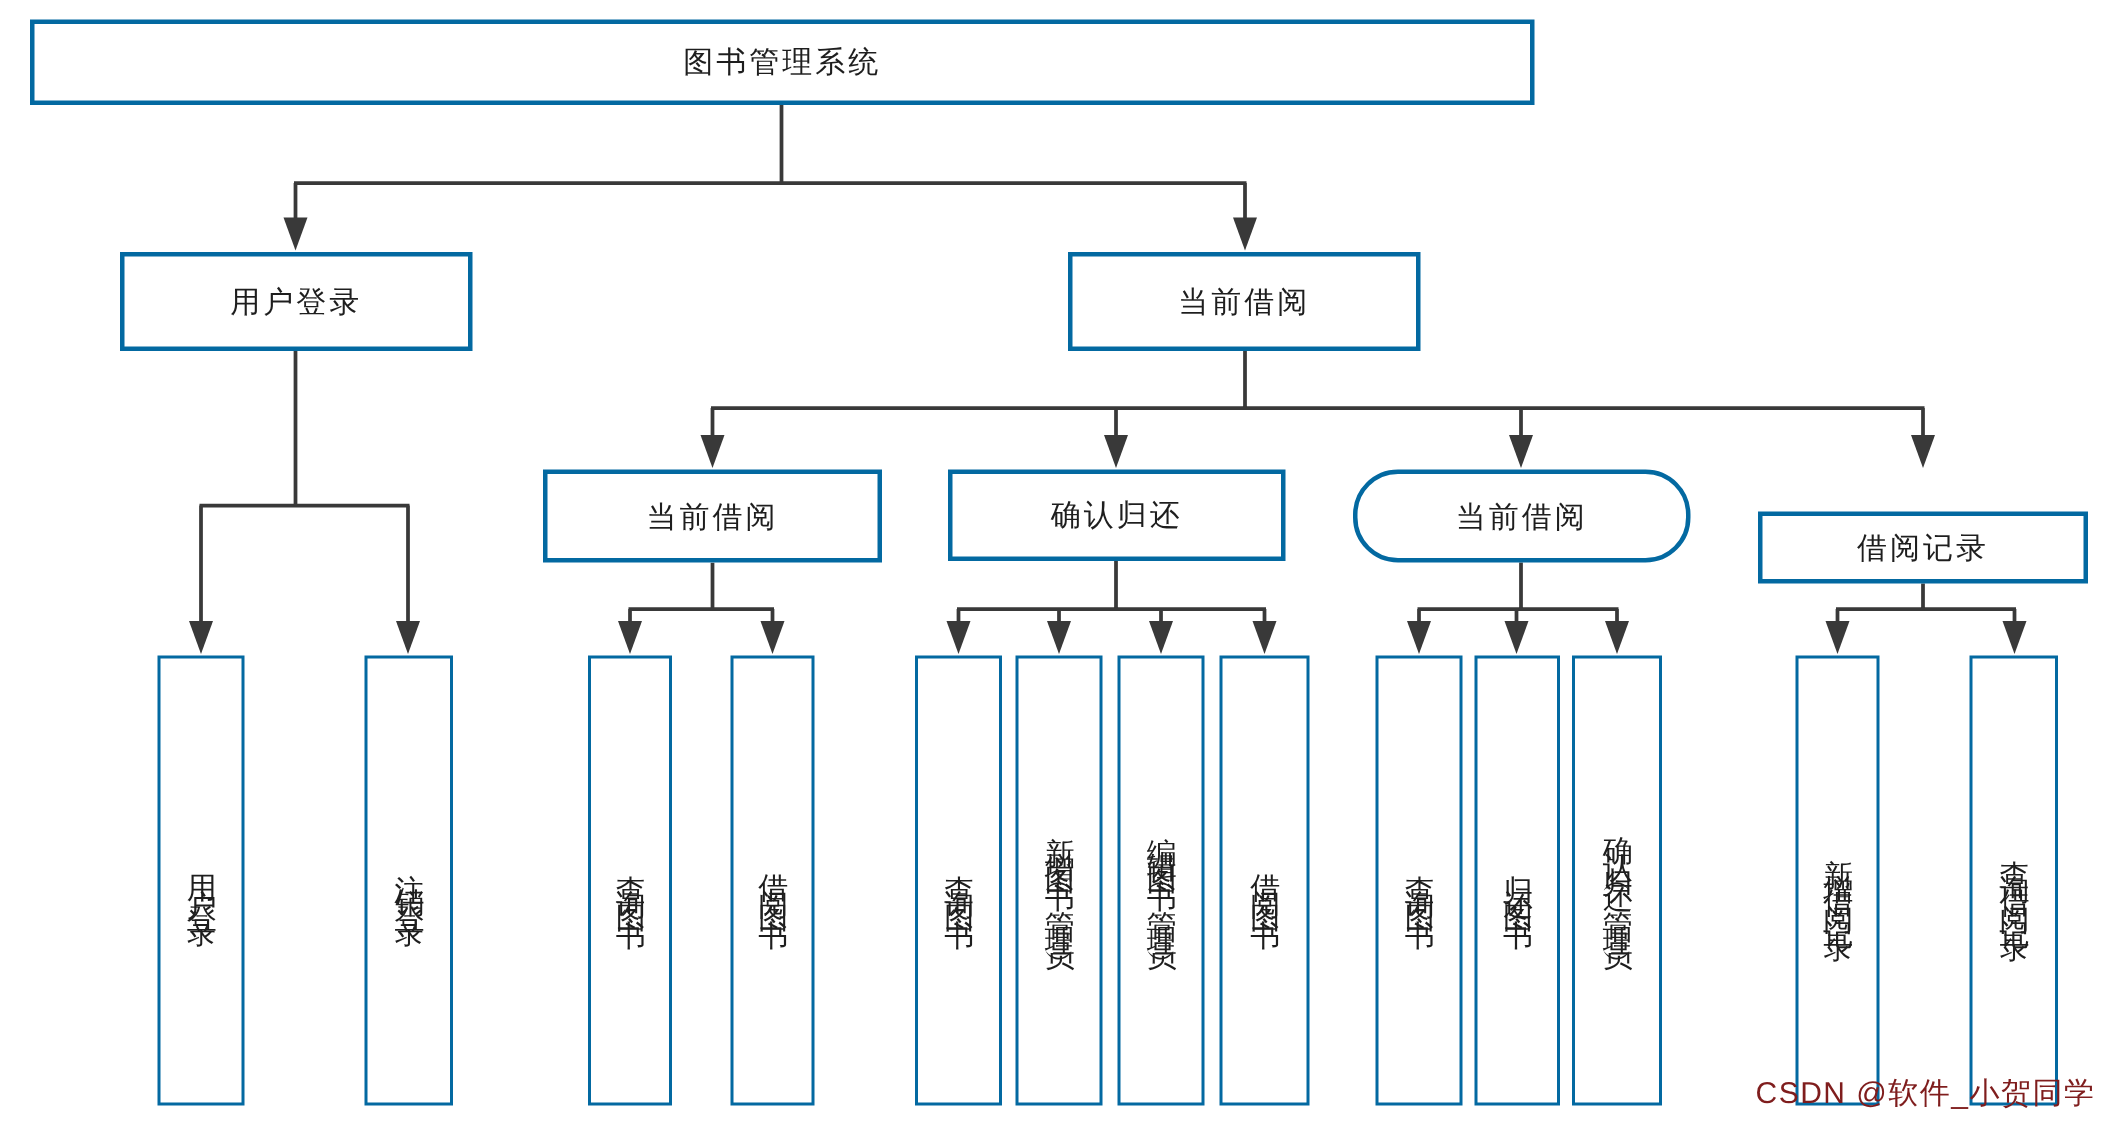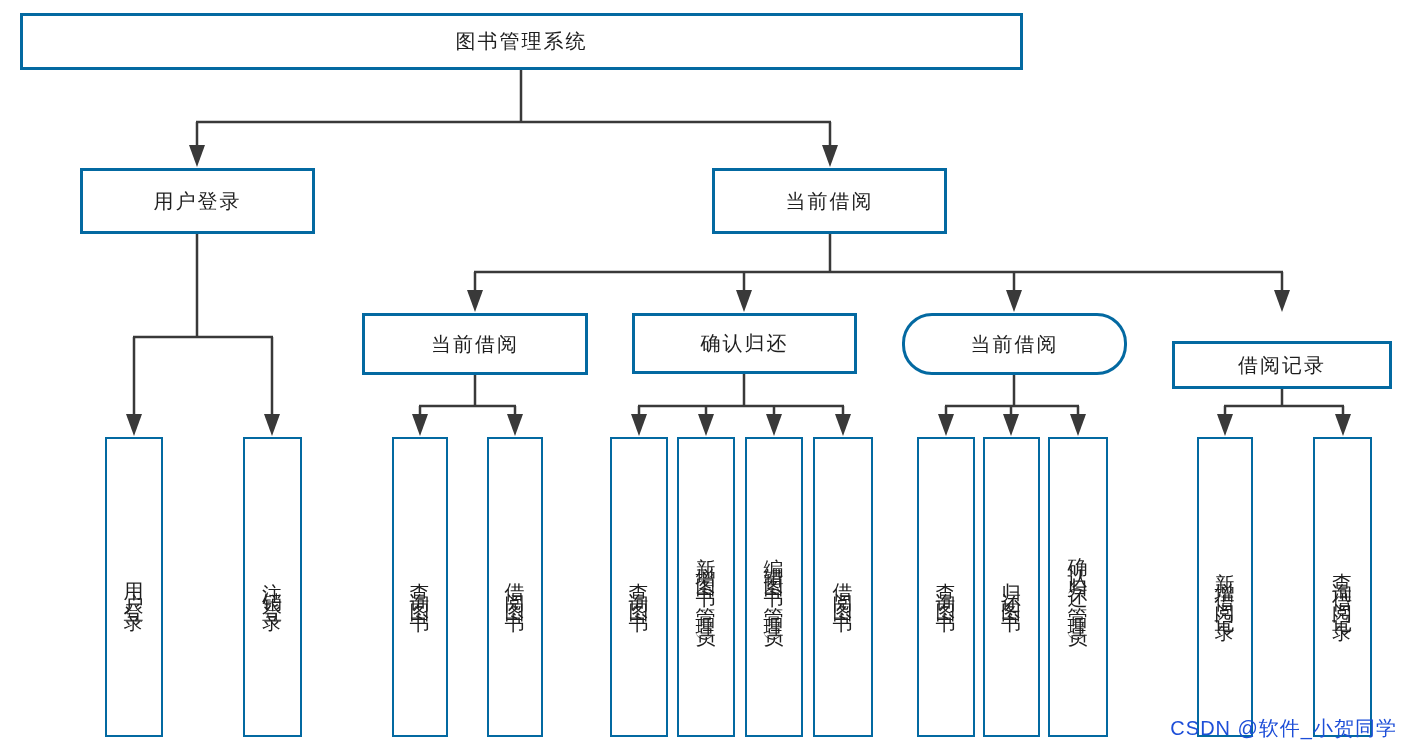--- a/index.html
+++ b/index.html
@@ -46,21 +46,21 @@
     letter-spacing: 10px;
     font-size: 20px;
     line-height: 1;
     white-space: nowrap;
   }
   .watermark {
     position: absolute;
     right: 8px;
     bottom: 5px;
     font-size: 20px;
-    color: #1d4ed8;
+    color: #7f1d1d;
     letter-spacing: 1px;
     z-index: 2;
   }
 </style>
 </head>
 <body>
 
 <div class="canvas">
 
   <svg class="wires" viewBox="0 0 1405 747" xmlns="http://www.w3.org/2000/svg">

